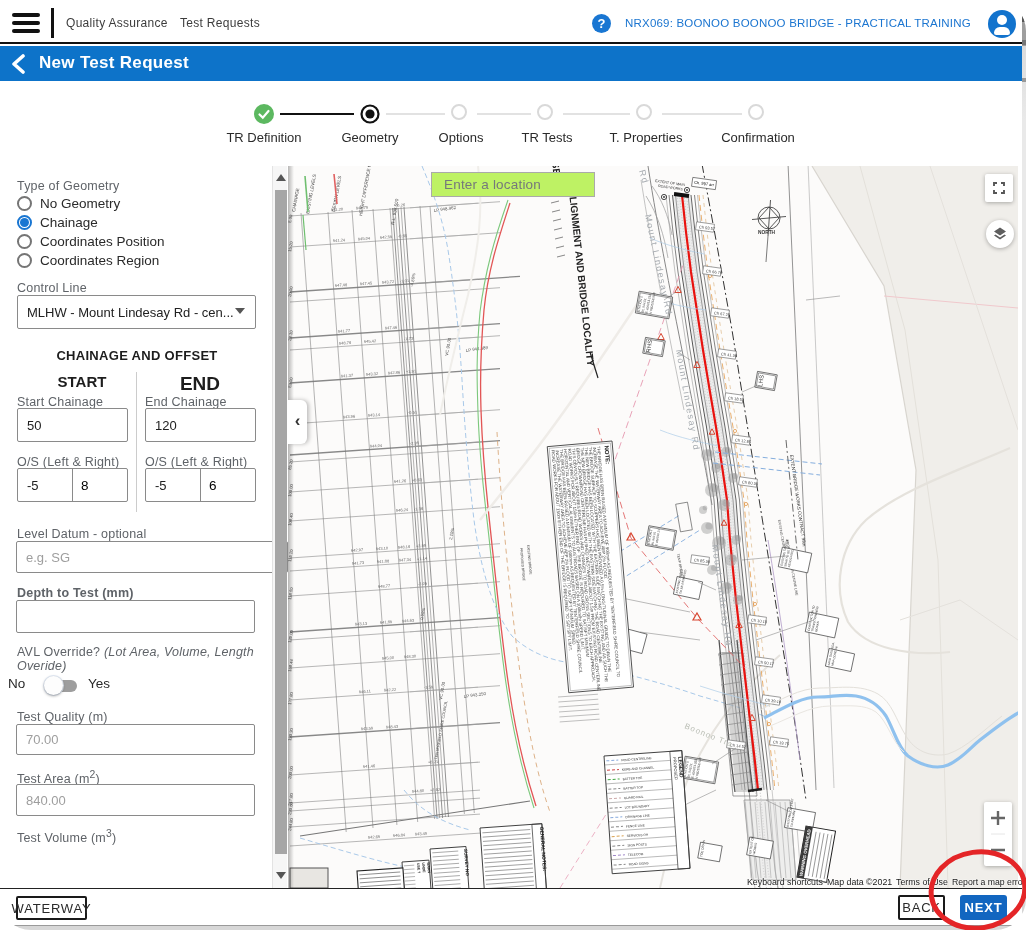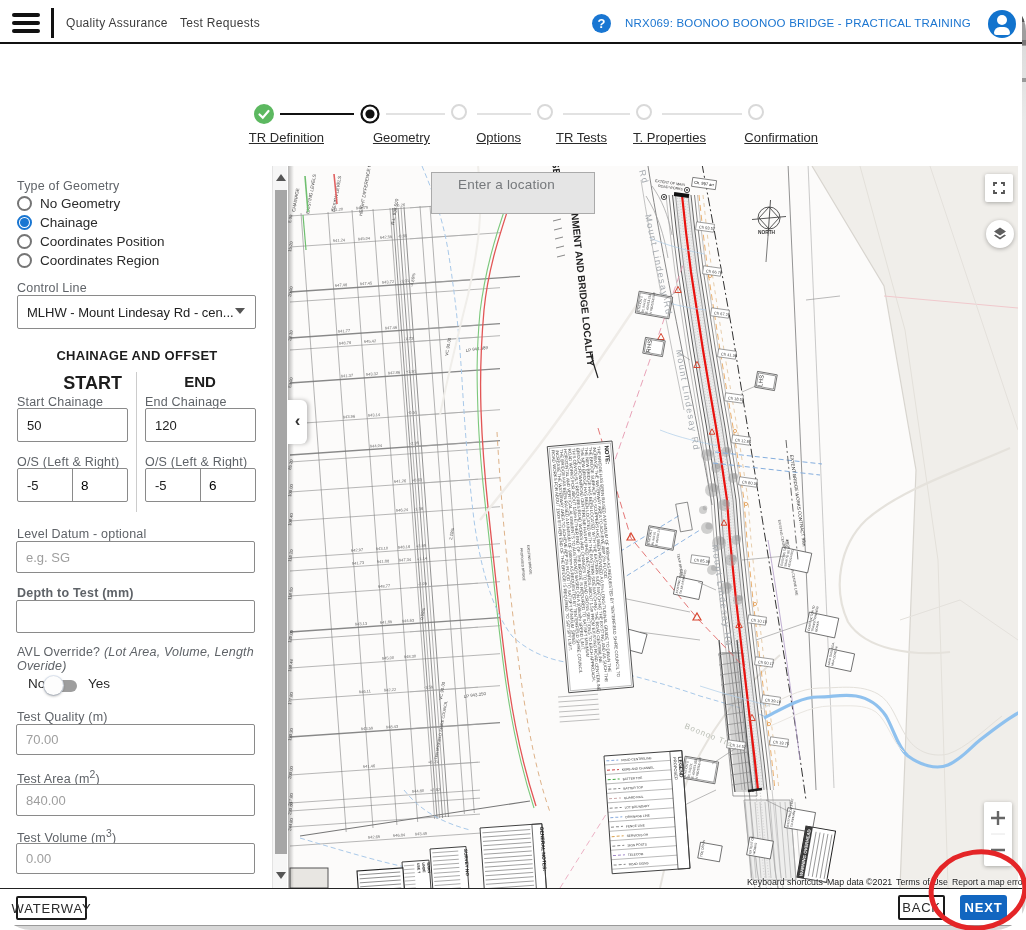--- a/index.html
+++ b/index.html
@@ -20,21 +20,21 @@
 #acct { position:absolute; left:988px; top:10px; width:28px; height:28px; border-radius:50%; background:#1273cd; }
 #acct .hd { position:absolute; left:9px; top:5px; width:10px; height:10px; border-radius:50%; background:#fff; }
 #acct .bd { position:absolute; left:6px; top:17px; width:16px; height:8px; border-radius:8px 8px 3px 3px; background:#fff; }
 
 
 #bluebar { position:absolute; left:0; top:46px; width:1022px; height:35px; background:#0d73c9; }
 #bluebar .ttl { position:absolute; left:39px; top:7px; color:#fff; font-size:17px; font-weight:bold; letter-spacing:0.3px; }
 
 
 .stp-circ { position:absolute; top:104px; width:20px; height:20px; border-radius:50%; }
-.stp-lbl { position:absolute; top:130px; font-size:13px; color:#2a2a2a; text-align:right; width:120px;text-decoration:underline; }
+.stp-lbl { position:absolute; top:130px; font-size:13px; color:#2a2a2a; text-align:center; width:120px; }
 .stp-line { position:absolute; top:113px; height:2px; }
 
 
 #panel { position:absolute; left:0; top:166px; width:288px; height:722px; background:#fff; }
 .flabel { position:absolute; font-size:12.5px; color:#5f6368; letter-spacing:0.2px; }
 .fbox { position:absolute; border:1px solid #8a8a8a; border-radius:2px; background:#fff;
   font-size:13px; color:#212121; padding-left:9px; display:flex; align-items:center;
   white-space:nowrap; overflow:hidden; }
 .gray { color:#9e9e9e; }
 .radio { position:absolute; width:15px; height:15px; border:2px solid #757575; border-radius:50%; background:#fff; }
@@ -44,22 +44,22 @@
 .rlabel { position:absolute; font-size:13.5px; color:#2a2a2a; }
 .bold { font-weight:bold; color:#1d1d1d; }
 #panelsb { position:absolute; left:272px; top:166px; width:15px; height:722px; background:#f6f6f6; border-left:1px solid #e3e3e3; }
 #panelsb .thumb { position:absolute; left:1.5px; top:24px; width:12px; height:664px; background:#a6a6a6; }
 .sbarrow { position:absolute; left:3px; width:0; height:0; border-left:5px solid transparent; border-right:5px solid transparent; }
 
 
 #map { position:absolute; left:288px; top:166px; width:730px; height:722px; background:#f0eeea; overflow:hidden; }
 #mapshadow { position:absolute; left:288px; top:166px; width:6px; height:722px;
   background:linear-gradient(90deg, rgba(0,0,0,0.28), rgba(0,0,0,0)); }
-#searchbox { position:absolute; left:431px; top:172px; width:164px; height:42px; background:#e5e5e5;
-  border:1px solid #aaa; font-size:13.5px; color:#75787b; line-height:24px; padding-left:26px; letter-spacing:0.2px; }
+#searchbox { position:absolute; left:431px; top:172px; width:164px; height:25px; background:#bef264;
+  border:1px solid #aaa; font-size:13.5px; color:#75787b; line-height:24px; padding-left:12px; letter-spacing:0.2px; }
 .mapbtn { position:absolute; background:#fff; box-shadow:0 1px 4px rgba(0,0,0,0.3); }
 #collapse { position:absolute; left:288px; top:400px; width:19px; height:44px; background:#fff;
   border-radius:0 6px 6px 0; box-shadow:2px 0 4px rgba(0,0,0,0.25); color:#333; font-size:17px;
   font-weight:bold; text-align:center; line-height:42px; }
 #attrib { position:absolute; top:877px; font-size:8.8px; color:#1a1a1a; text-shadow:0 0 2px #fff,0 0 2px #fff; }
 
 
 
 #botbar { position:absolute; left:0; top:888px; width:1026px; height:37px; background:#fff; border-top:1px solid #222; }
 .btn { position:absolute; display:flex; align-items:center; justify-content:center;
@@ -82,20 +82,26 @@
     <div id="topsep"></div>
     <div class="crumb" style="left:66px;">Quality Assurance</div>
     <div class="crumb" style="left:180px;">Test Requests</div>
     <div id="helpico">?</div>
     <div id="projname">NRX069: BOONOO BOONOO BRIDGE - PRACTICAL TRAINING</div>
     <div id="acct">
         <div class="hd"></div>
         <div class="bd"></div>
       </div>
   </div>
+  <div id="bluebar">
+      <svg style="position:absolute;left:10px;top:8px;" width="20" height="20">
+        <polyline points="13,2 4,10 13,18" fill="none" stroke="#fff" stroke-width="3.6" stroke-linecap="round" stroke-linejoin="round"></polyline>
+      </svg>
+      <span class="ttl">New Test Request</span>
+    </div>
 
   <div class="stp-circ" style="left:254px; background:#5cb860;">
     <svg width="20" height="20">
         <path d="M5.5,10.5 L8.8,13.6 L14.5,7" stroke="#fff" stroke-width="2.2" fill="none" stroke-linecap="round"></path>
       </svg>
   </div>
   <svg class="abs" style="left:360px; top:104px;" width="20" height="20">
       <circle cx="10" cy="10" r="8.5" fill="#fff" stroke="#111" stroke-width="2.2"></circle>
       <circle cx="10" cy="10" r="4.6" fill="#111"></circle>
     </svg>
@@ -766,56 +772,55 @@
     <div class="rlabel" style="left:40px; top:234px;">Coordinates Position</div>
   <div class="radio" style="left:17px; top:253px;"></div>
     <div class="rlabel" style="left:40px; top:253px;">Coordinates Region</div>
 
   <div class="flabel" style="left:17px; top:281px;">Control Line</div>
   <div class="fbox" style="left:17px; top:295px; width:239px; height:34px;">MLHW - Mount Lindesay Rd - cen...</div>
   <div style="position:absolute; left:235px; top:308px; width:0; height:0; border-left:5px solid transparent; border-right:5px solid transparent; border-top:6px solid #555;"></div>
 
   <div class="bold" style="position:absolute; left:0; top:348px; width:274px; text-align:center; font-size:13px; letter-spacing:0.3px;">CHAINAGE AND OFFSET</div>
   <div style="position:absolute; left:136px; top:372px; width:1px; height:140px; background:#ccc;"></div>
-  <div class="bold" style="position:absolute; left:12px; top:373px; width:110px; text-align:right; font-size:18px;">START</div>
-  <div class="bold" style="position:absolute; left:145px; top:373px; width:110px; text-align:center; font-size:15px;">END</div>
+  <div class="bold" style="position:absolute; left:27px; top:373px; width:110px; text-align:center; font-size:15px;">START</div>
+  <div class="bold" style="position:absolute; left:145px; top:373px; width:110px; text-align:center; font-size:19px;">END</div>
 
   <div class="flabel" style="left:17px; top:395px;text-align:center;">Start Chainage</div>
   <div class="flabel" style="left:145px; top:395px;">End Chainage</div>
   <div class="fbox" style="left:17px; top:408px; width:111px; height:34px;">50</div>
   <div class="fbox" style="left:145px; top:408px; width:111px; height:34px;">120</div>
 
   <div class="flabel" style="left:17px; top:455px;">O/S (Left &amp; Right)</div>
   <div class="flabel" style="left:145px; top:455px;">O/S (Left &amp; Right)</div>
   <div class="fbox" style="left:17px; top:468px; width:111px; height:34px;">-5</div>
   <div style="position:absolute; left:72px; top:468px; width:1px; height:34px; background:#8a8a8a;"></div>
   <div style="position:absolute; left:81px; top:468px; height:34px; display:flex; align-items:center; font-size:13.5px;">8</div>
   <div class="fbox" style="left:145px; top:468px; width:111px; height:34px;">-5</div>
   <div style="position:absolute; left:200px; top:468px; width:1px; height:34px; background:#8a8a8a;"></div>
   <div style="position:absolute; left:209px; top:468px; height:34px; display:flex; align-items:center; font-size:13.5px;">6</div>
 
   <div class="flabel" style="left:17px; top:527px;">Level Datum - optional</div>
-  <div class="fbox gray" style="left:16px; top:541px; width:239px; height:32px;">e.g. SG</div>
+  <div class="fbox gray" style="left:16px; top:541px; width:272px; height:32px;">e.g. SG</div>
 
   <div class="flabel" style="left:17px; top:586px;font-weight:bold;">Depth to Test (mm)</div>
   <div class="fbox" style="left:16px; top:600px; width:239px; height:33px;"></div>
 
   <div class="flabel" style="left:17px; top:646px; width:250px; line-height:13.5px;">AVL Override? <i>(Lot Area, Volume, Length
   Overide)</i></div>
-  <div style="position:absolute; left:8px; top:676px; font-size:13.5px; color:#2a2a2a;margin-left:20px;">No</div>
+  <div style="position:absolute; left:8px; top:676px; font-size:13.5px; color:#2a2a2a;">No</div>
   <div style="position:absolute; left:46px; top:680px; width:31px; height:12px; border-radius:7px; background:#9e9e9e;"></div>
   <div style="position:absolute; left:44px; top:676px; width:19px; height:19px; border-radius:50%; background:#fdfdfd; box-shadow:0 1px 3px rgba(0,0,0,0.4), 0 0 0 1px #e8f0fb;"></div>
   <div style="position:absolute; left:88px; top:676px; font-size:13.5px; color:#2a2a2a;">Yes</div>
 
   <div class="flabel" style="left:17px; top:710px;">Test Quality (m)</div>
   <div class="fbox gray" style="left:16px; top:724px; width:239px; height:31px;">70.00</div>
   <div class="flabel" style="left:17px; top:769px;">Test Area (m<sup>2</sup>)</div>
   <div class="fbox gray" style="left:16px; top:784px; width:239px; height:32px;">840.00</div>
   <div class="flabel" style="left:17px; top:828px;">Test Volume (m<sup>3</sup>)</div>
-  <div class="fbox gray" style="left:16px; top:843px; width:239px; height:31px;">0.00</div>
 
   <div id="panelsb">
     <div class="sbarrow" style="top:8px; border-bottom:7px solid #555;"></div>
     <div class="thumb"></div>
     <div class="sbarrow" style="top:706px; border-top:7px solid #555;"></div>
   </div>
 
   <div id="botbar"></div>
   <div class="btn" id="discard">WATERWAY</div>
   <div class="btn" id="back">BACK</div>

